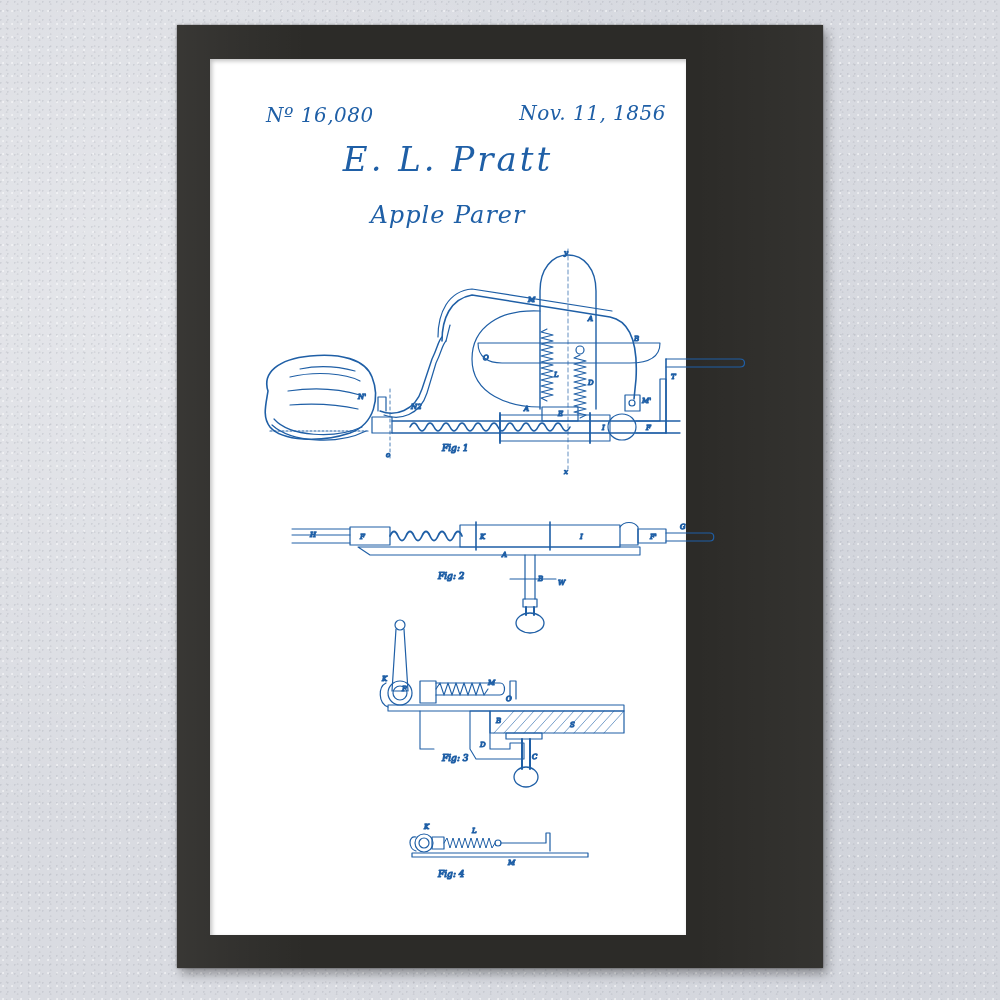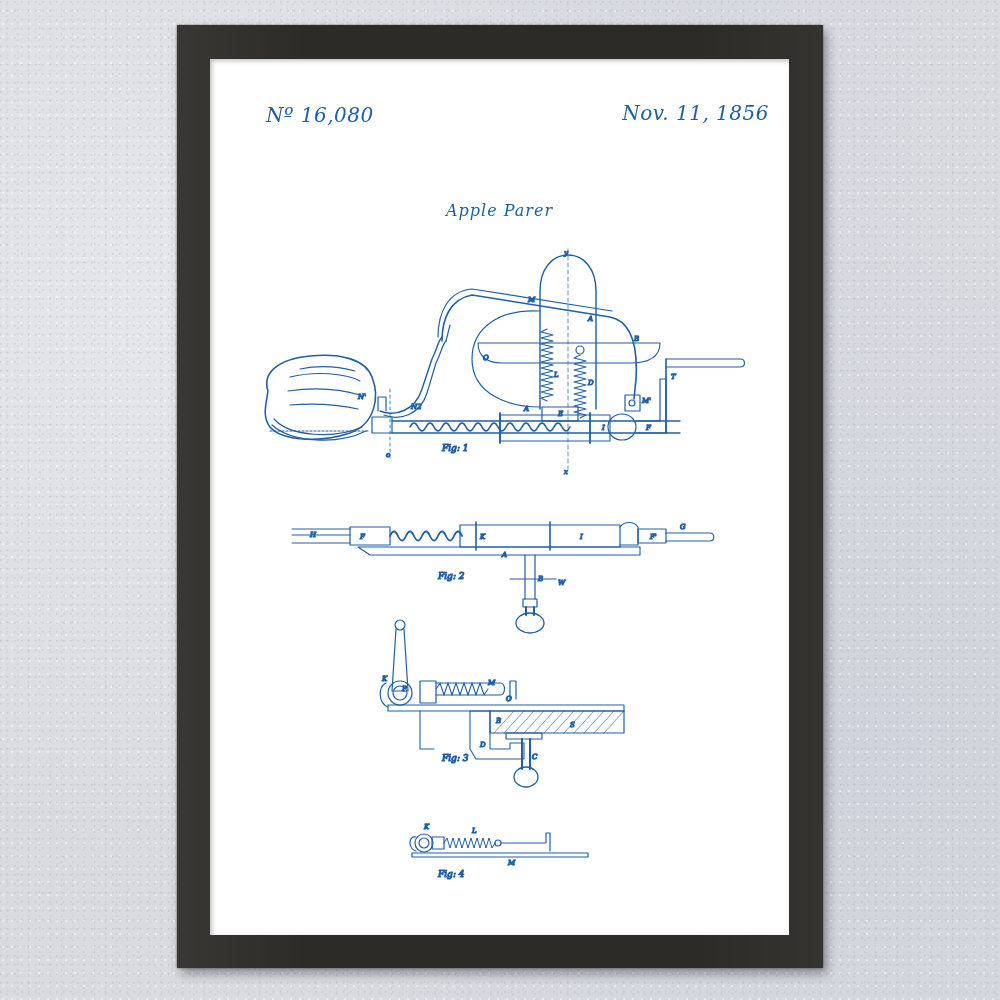--- a/index.html
+++ b/index.html
@@ -25,50 +25,51 @@
       position:absolute; left:177px; top:25px; width:646px; height:943px;
       background:#2c2b28;
       box-shadow: 4px 6px 10px rgba(0,0,0,0.35), 0 0 2px rgba(0,0,0,0.5);
     }
     .frame::before {
       content:""; position:absolute; inset:0;
       background:
         linear-gradient(90deg, rgba(255,255,255,0.06), rgba(0,0,0,0) 20%, rgba(0,0,0,0) 80%, rgba(255,255,255,0.04));
     }
     .mat {
-      position:absolute; left:33px; top:34px; width:579px; height:876px;
+      position:absolute; left:33px; top:34px; width:476px; height:876px;
       background:#ffffff;
       box-shadow: inset 2px 2px 4px rgba(0,0,0,0.25);
     }
     .hdr {
       position:absolute; font-family:"DejaVu Serif", serif; font-style:italic;
       color:#1f5fa6; white-space:nowrap; letter-spacing:0.5px;
     }
     .patent-no { left:56px; top:44px; font-size:20px; }
     .patent-date { right:20px; top:42px; font-size:20px;font-style:italic; }
     .inventor { left:0; right:0; top:80px; text-align:center; font-size:34px; letter-spacing:3px; }
-    .title { left:0; right:0; top:142px; text-align:center; font-size:16px; letter-spacing:1px; }
+    .title { left:0; right:0; top:142px; text-align:center; font-size:24px; letter-spacing:1px; }
     svg.drawing { position:absolute; left:0; top:0; overflow:visible; }
     .fig-label {
       font-family:"DejaVu Serif", serif; font-style:italic; fill:#1f5fa6; font-size:9px;
     }
     .part-label {
       font-family:"DejaVu Serif", serif; font-style:italic; fill:#1f5fa6; font-size:7px;
     }
   </style>
 </head>
 <body>
 
 <div class="speckle"></div>
 
 <div class="frame">
   <div class="mat">
 
     <div class="hdr patent-no">Nº 16,080</div>
     <div class="hdr patent-date">Nov. 11, 1856</div>
+    <div class="hdr inventor">E. L. Pratt</div>
     <div class="hdr title">Apple Parer</div>
 
     <svg class="drawing" width="579" height="876" viewBox="0 0 579 876" fill="none" stroke="#1f5fa6" stroke-width="1.2" stroke-linecap="round" stroke-linejoin="round">
 
       <g>
 
         <g>
           <path d="M58,332 C52,314 68,300 100,297 C130,294 155,300 162,318 C170,338 165,365 140,374 C110,384 72,382 60,368 C52,358 56,345 58,332 Z" stroke-width="1.6"></path>
           <path d="M64,360 C80,378 125,380 152,368"></path>
           <path d="M62,366 C82,384 128,386 156,372"></path>

